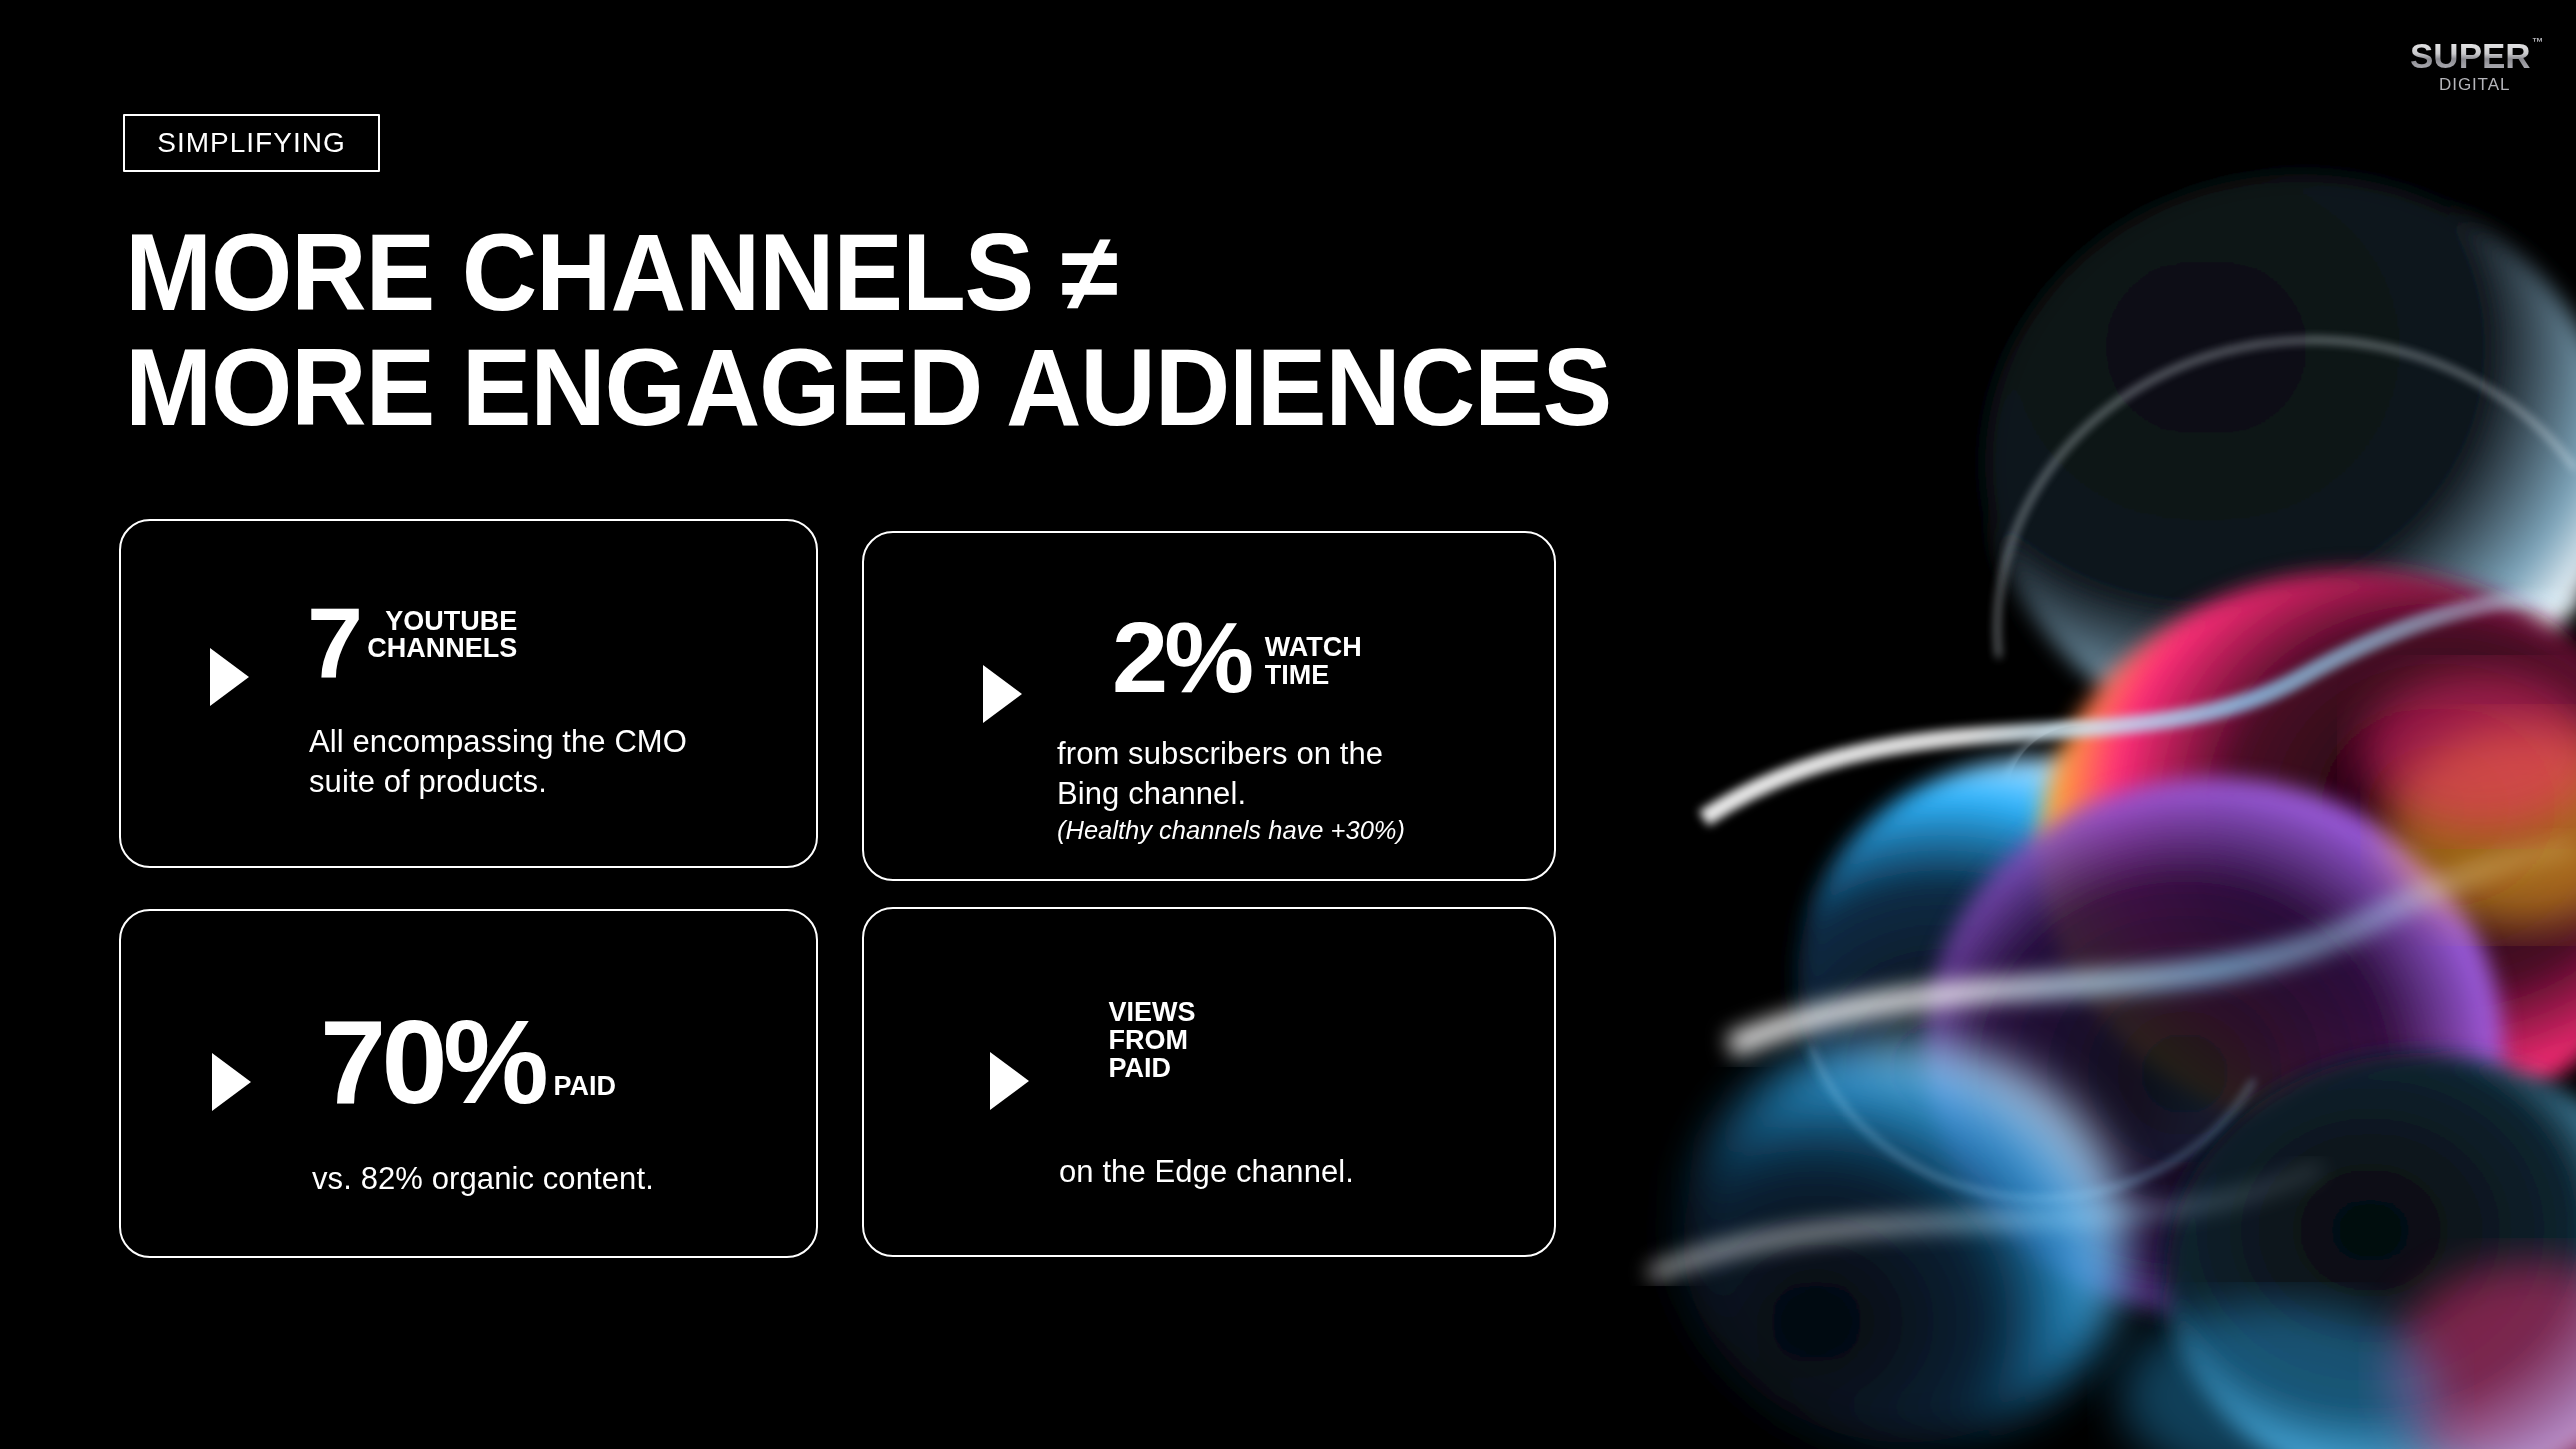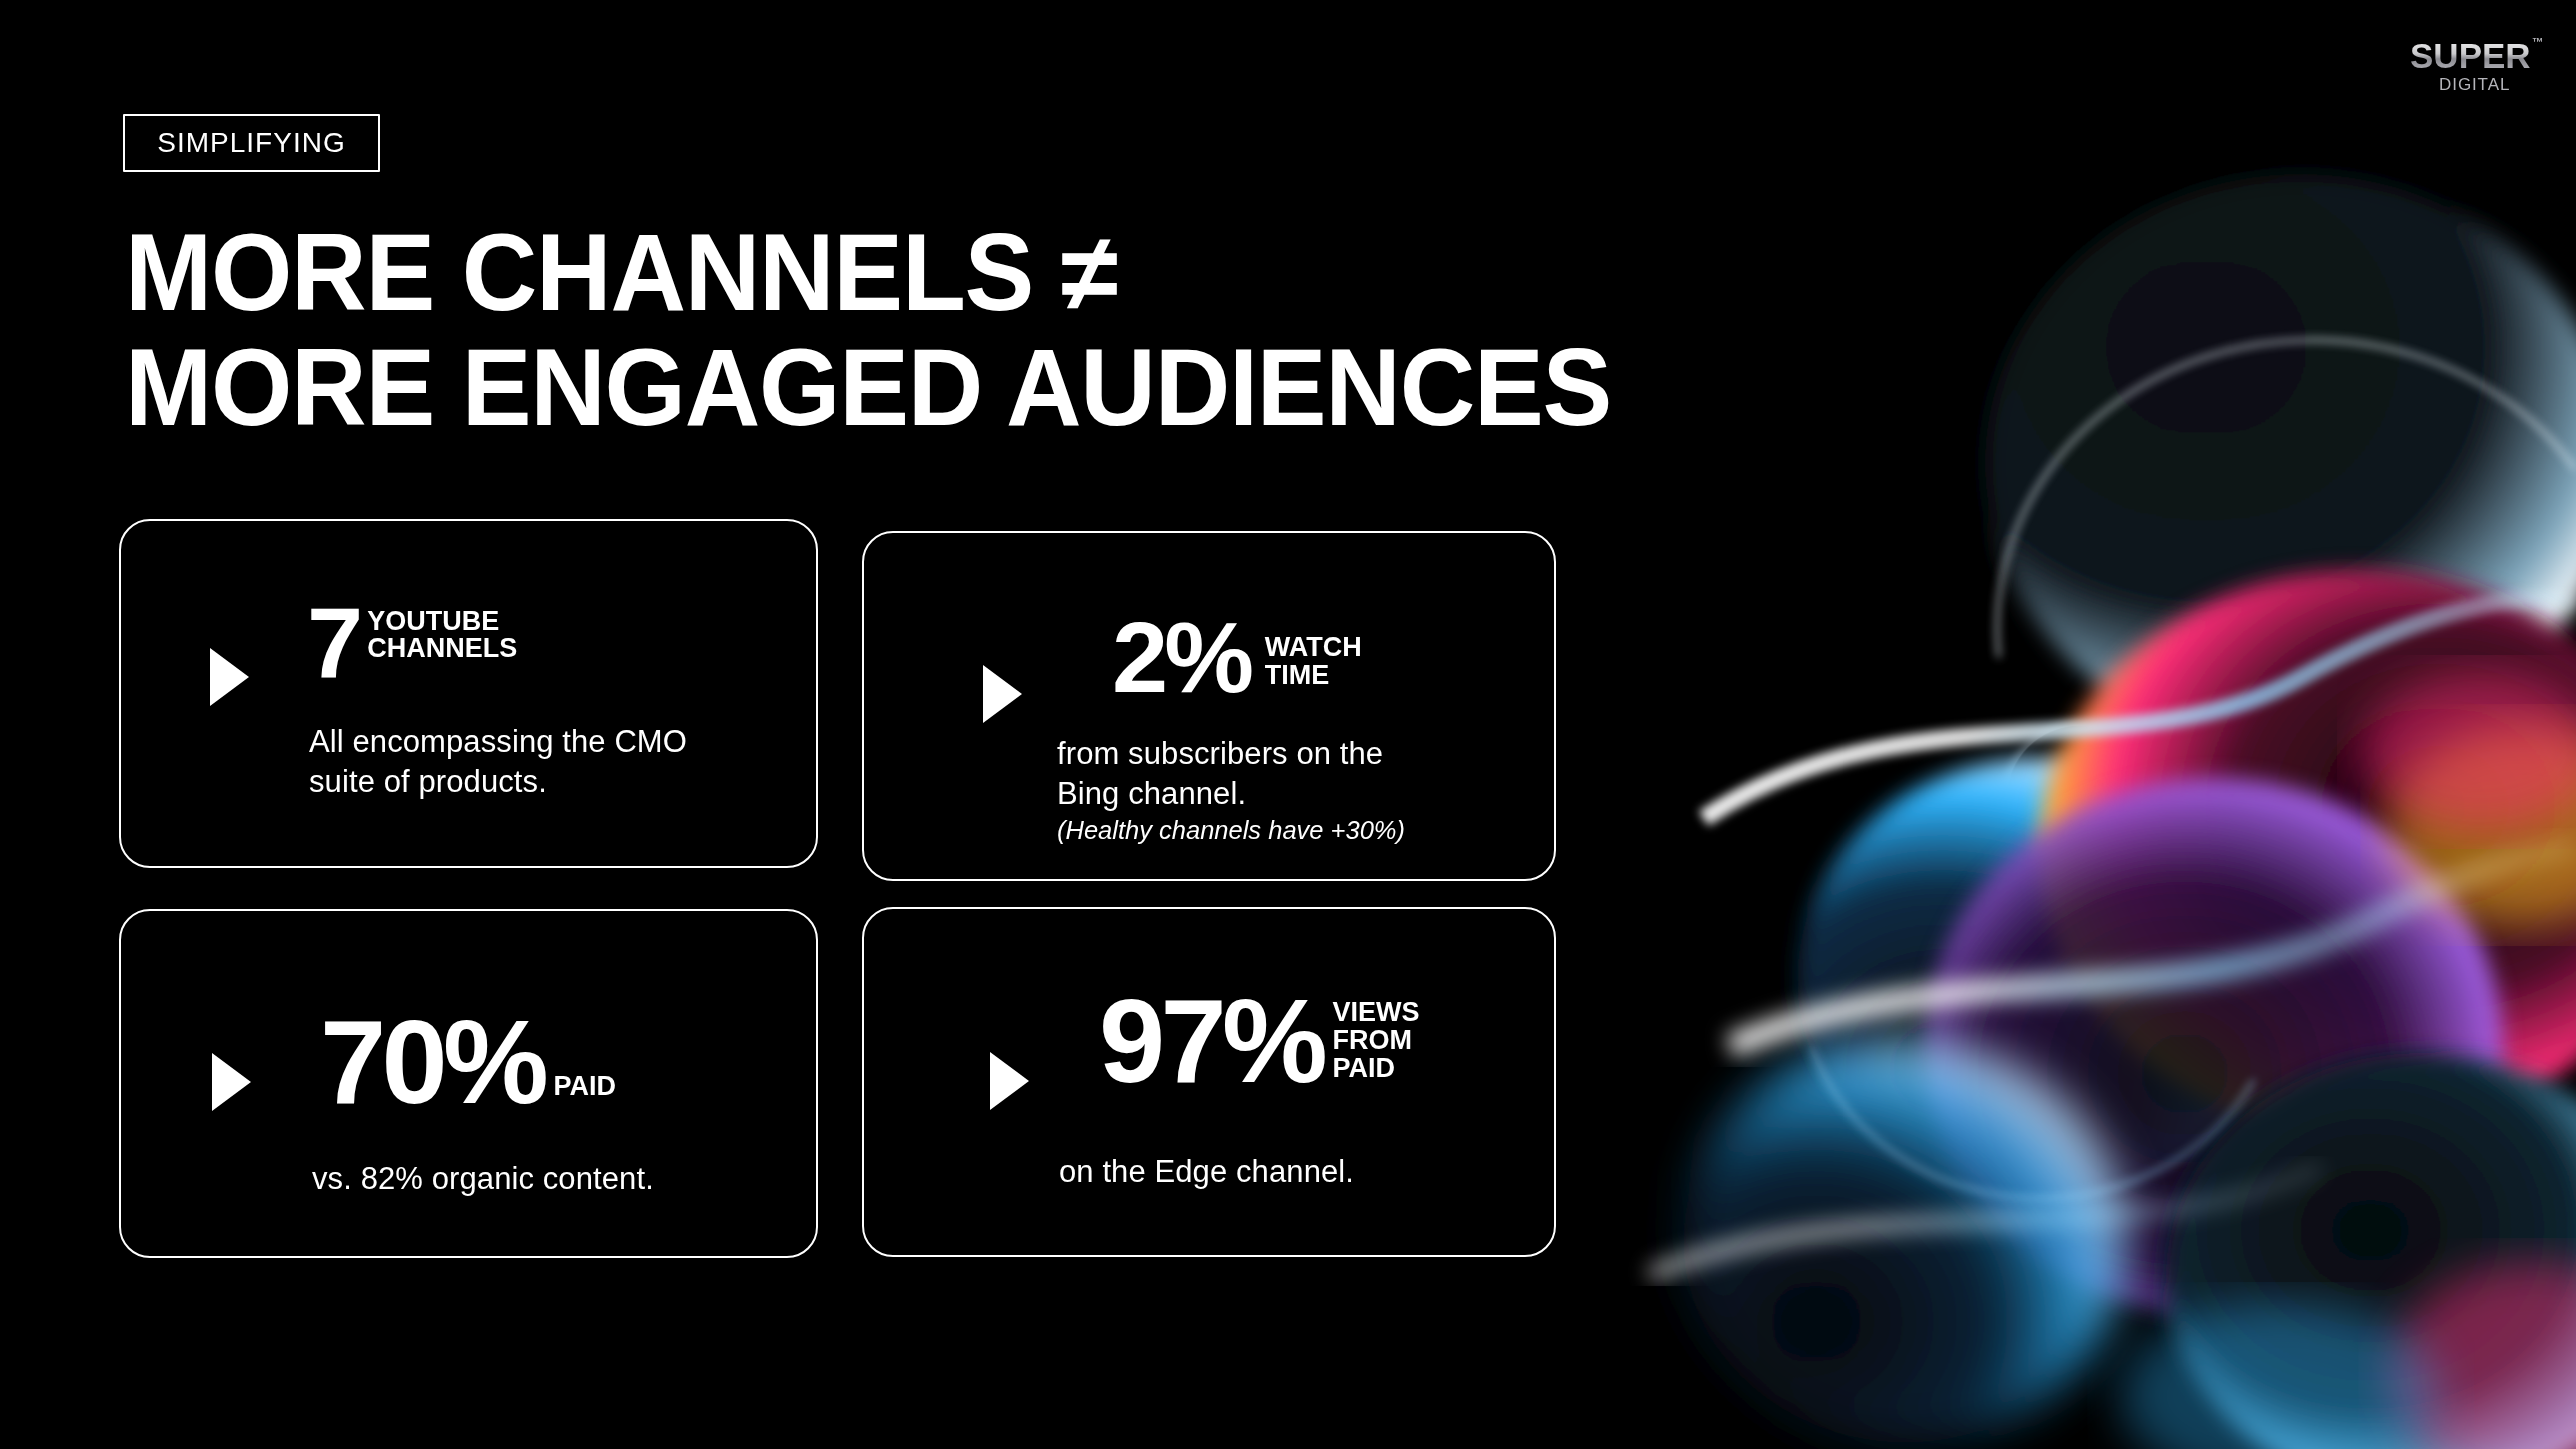--- a/index.html
+++ b/index.html
@@ -119,21 +119,21 @@
   .card-2 .stat-number { font-size: 119px; letter-spacing: -4.7px; }
   .card-3 .stat-number { font-size: 119px; letter-spacing: -4.7px; }
 
   .stat-label {
     font-weight: 700;
     line-height: 27px;
     font-size: 27px;
     letter-spacing: 0px;
     white-space: pre-line;
   }
-  .card-0 .stat-label { padding-left: 6.7px;  padding-top: 14.8px; }
+  .card-0 .stat-label { padding-left: 6.7px;  padding-top: 14.8px; text-align: right; }
   .card-1 .stat-label { padding-left: 14.8px;  padding-top: 25.5px; line-height: 28px; }
   .card-2 .stat-label { padding-left: 9.4px;  padding-top: 71px; }
   .card-3 .stat-label { padding-left: 9.4px;  padding-top: 17.4px; line-height: 28px; }
 
   
   .stat-desc {
     position: absolute;
     font-size: 31px;
     line-height: 40px;
     font-weight: 400;
@@ -329,21 +329,20 @@
     <div class="stat-row">
       <span class="stat-number">70%</span>
       <span class="stat-label">PAID</span>
     </div>
     <div class="stat-desc">vs. 82% organic content.</div>
   </div>
 
   <div class="card card-3">
     <span class="play-icon"></span>
     <div class="stat-row">
-      <span class="stat-number">97%</span>
       <span class="stat-label">VIEWS
 FROM
 PAID</span>
     </div>
     <div class="stat-desc">on the Edge channel.</div>
   </div>
 
 </div>
 
 

